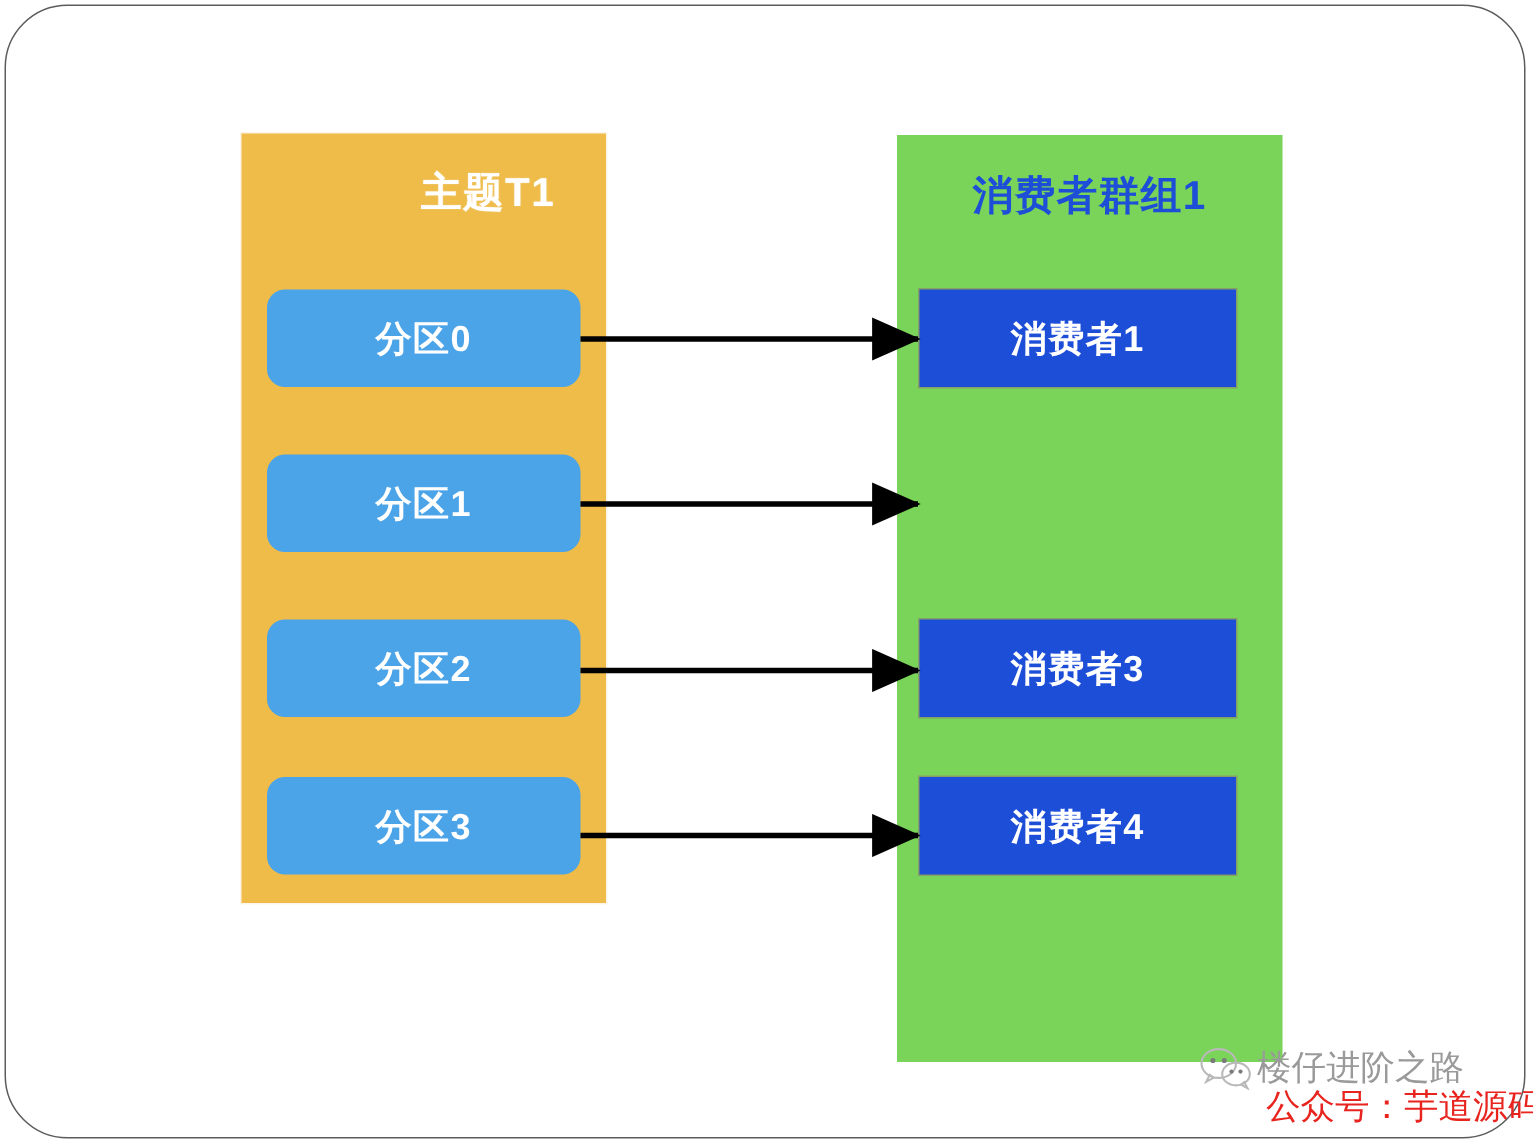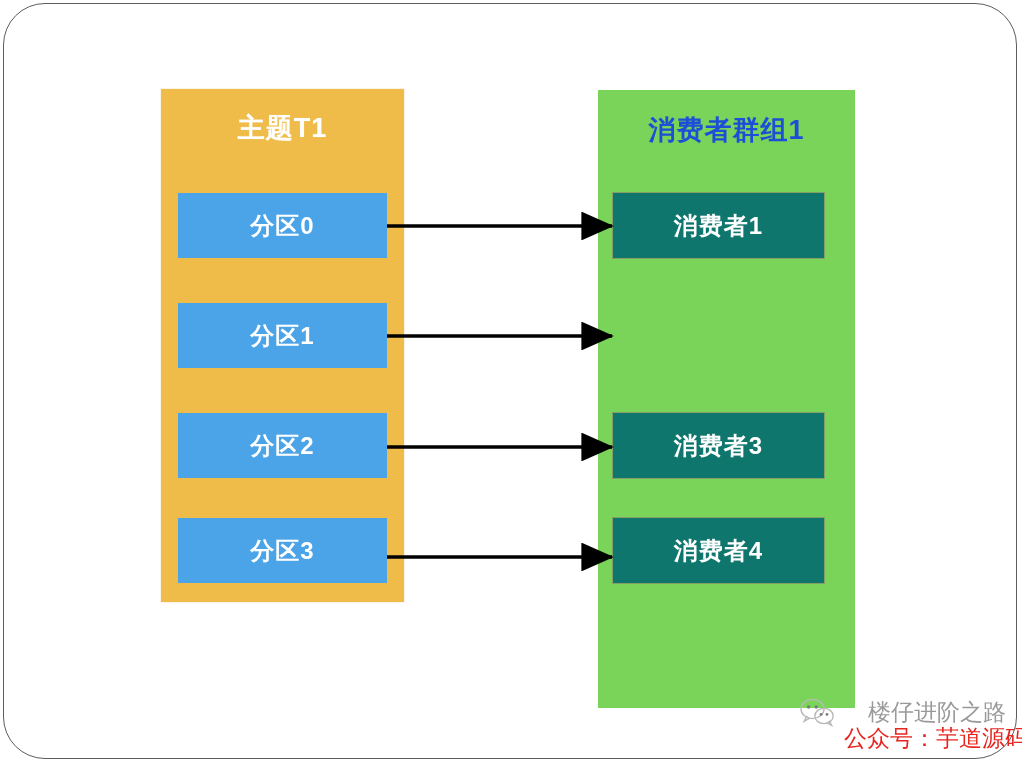--- a/index.html
+++ b/index.html
@@ -45,35 +45,37 @@
     left: 0;
     top: 22px;
     width: 100%;
     text-align: center;
     color: #ffffff;
     font-size: 27px;
     font-weight: bold;
     letter-spacing: 1px;
     line-height: 34px;
     text-shadow: 0 0 1px rgba(255,255,255,0.5);
+    padding-left: 43px;
   }
 
   .partition-box {
     position: absolute;
     left: 17px;
     width: 209px;
     height: 65px;
     background: #4BA3E8;
     color: #ffffff;
     font-size: 24px;
     font-weight: bold;
     display: flex;
     align-items: center;
     justify-content: center;
     letter-spacing: 1px;
+    border-radius: 12px;
   }
 
   
   .group-container {
     position: absolute;
     left: 598px;
     top: 90px;
     width: 257px;
     height: 618px;
     background: #79D459;
@@ -88,21 +90,21 @@
     font-size: 27px;
     font-weight: bold;
     letter-spacing: 1px;
     line-height: 34px;
   }
   .consumer-box {
     position: absolute;
     left: 15px;
     width: 211px;
     height: 65px;
-    background: #0f766e;
+    background: #1d4ed8;
     color: #ffffff;
     font-size: 24px;
     font-weight: bold;
     display: flex;
     align-items: center;
     justify-content: center;
     letter-spacing: 1px;
     box-shadow: 0 0 0 1px rgba(160,60,120,0.35);
   }
 
@@ -124,21 +126,20 @@
     width: 218px;
     height: 62px;
   }
   .wm-row-top {
     position: absolute;
     left: 0;
     top: 0;
     display: flex;
     align-items: center;
     height: 32px;
-    gap: 30px;
   }
   .wm-icon {
     width: 34px;
     height: 30px;
     flex: 0 0 auto;
   }
   .wm-name {
     color: #9a9a9a;
     font-size: 23px;
     line-height: 30px;

